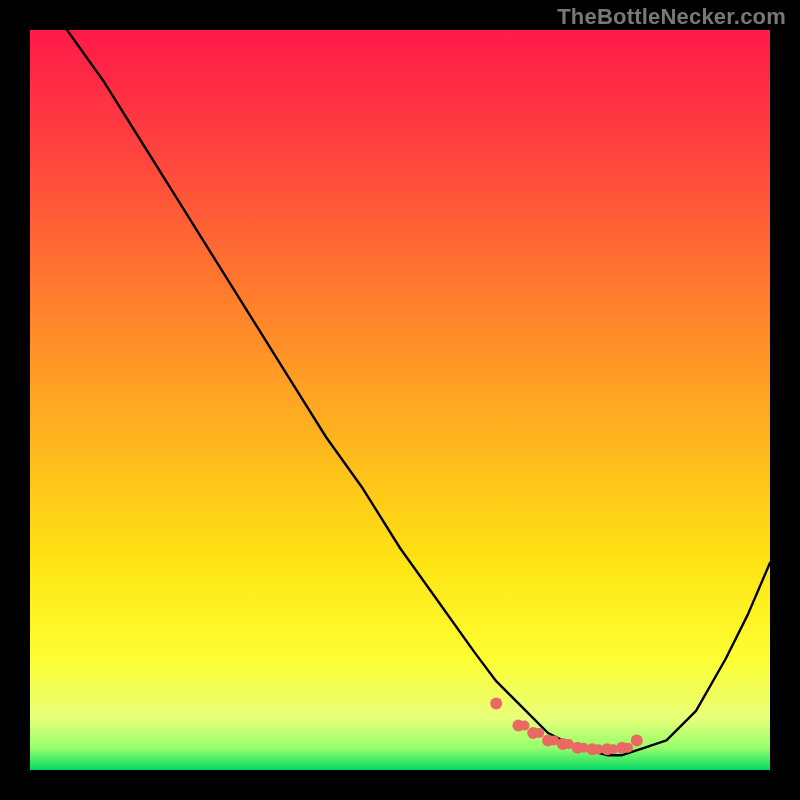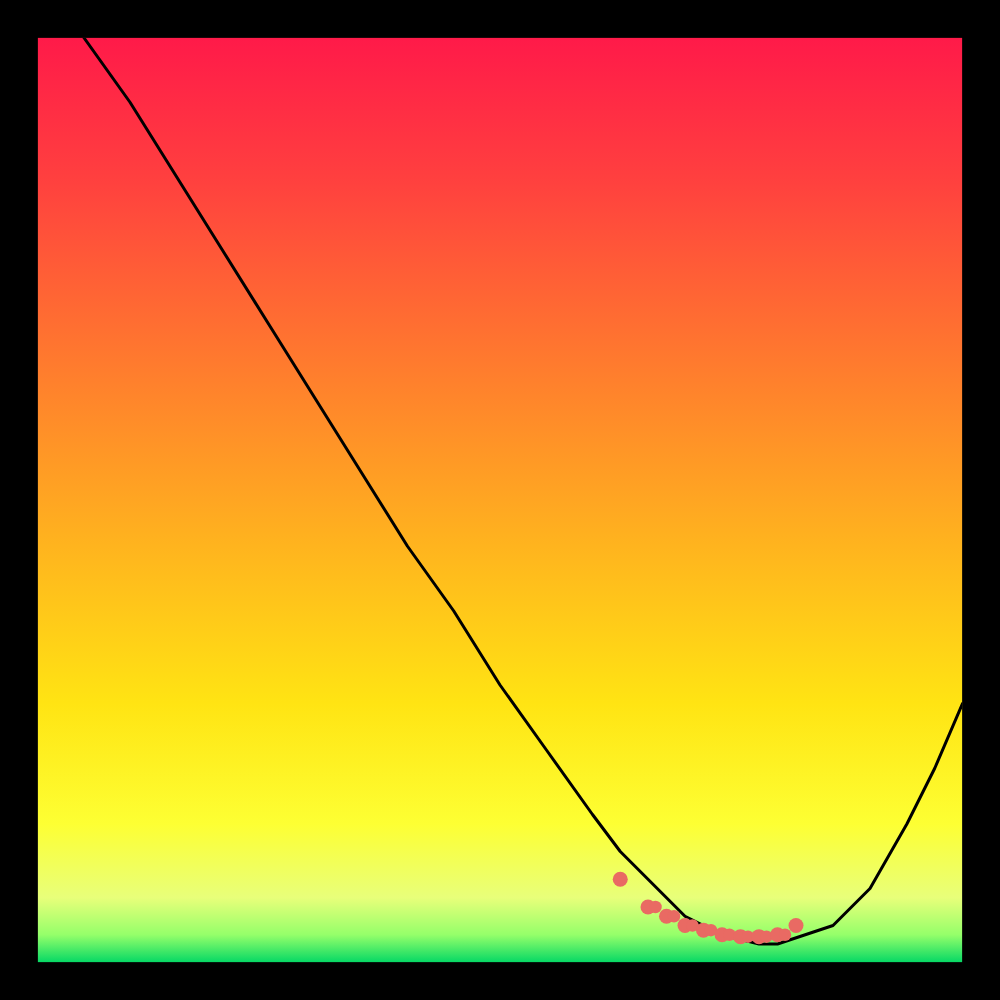--- a/index.html
+++ b/index.html
@@ -41,20 +41,21 @@
   }
   .curve-svg {
     position: absolute;
     inset: 0;
   }
 </style>
 </head>
 <body>
 
 <div class="frame">
+  <div class="watermark">TheBottleNecker.com</div>
 
   <div class="plot-area">
     <svg class="gradient" viewBox="0 0 740 740" preserveAspectRatio="none">
       <defs>
         <linearGradient id="bg-grad" x1="0" y1="0" x2="0" y2="1">
             <stop offset="0%" stop-color="#ff1a49"></stop>
             <stop offset="15%" stop-color="#ff3f3f"></stop>
             <stop offset="35%" stop-color="#ff7a2e"></stop>
             <stop offset="55%" stop-color="#ffb41e"></stop>
             <stop offset="72%" stop-color="#ffe413"></stop>

